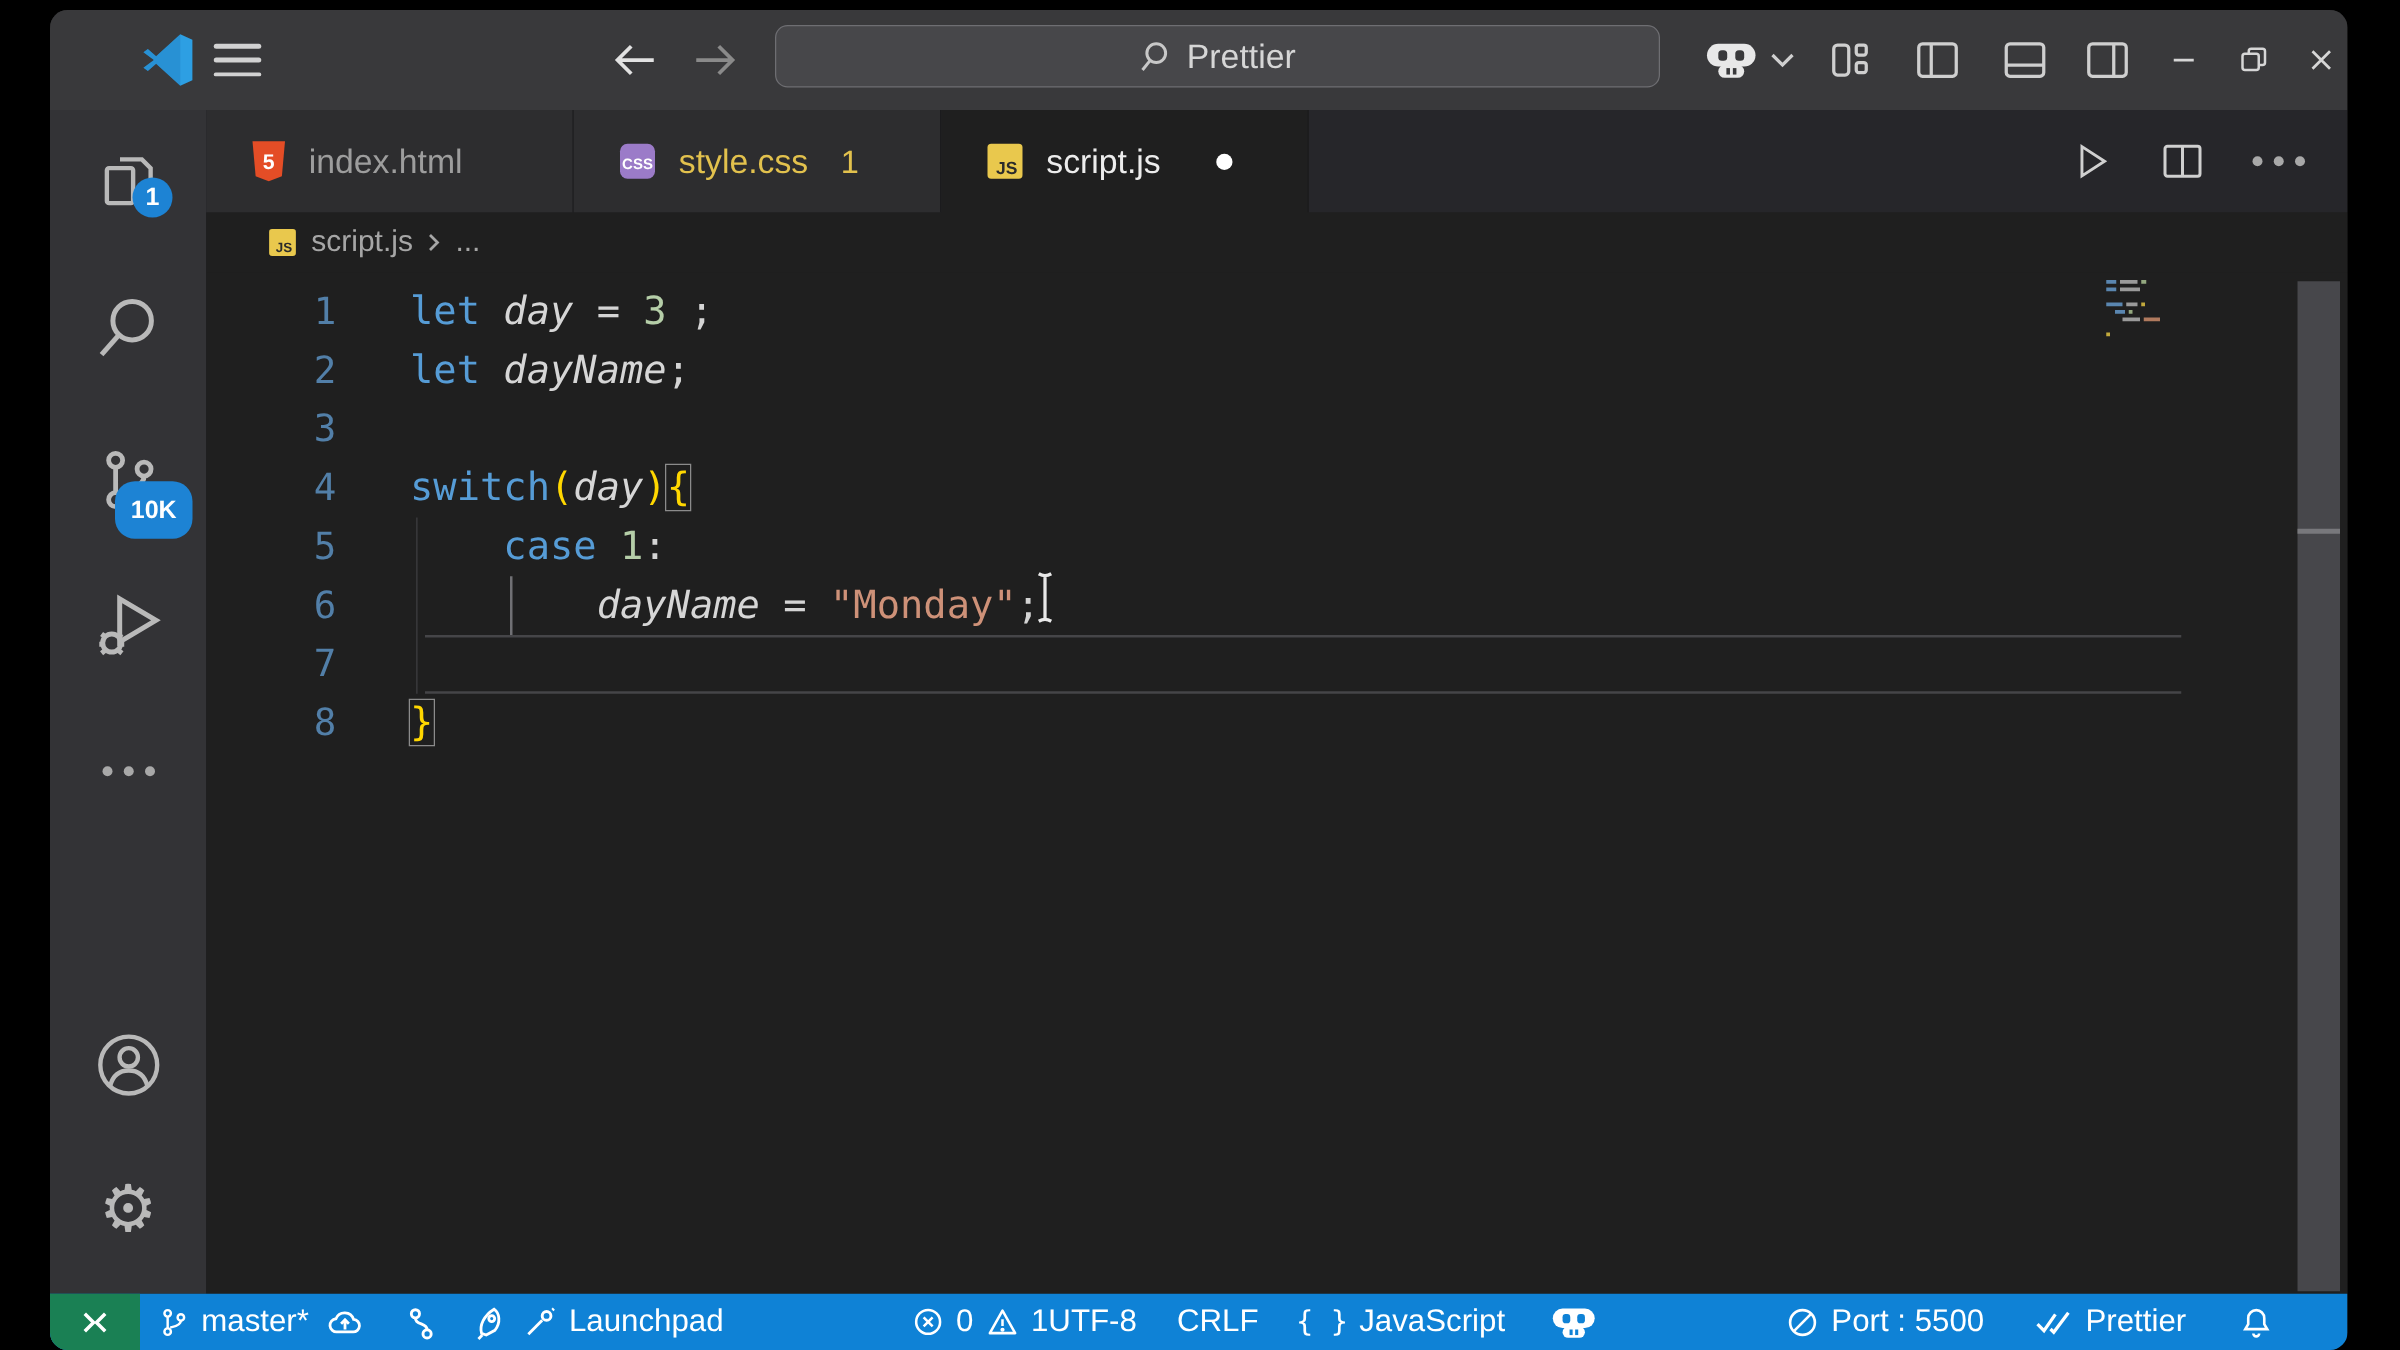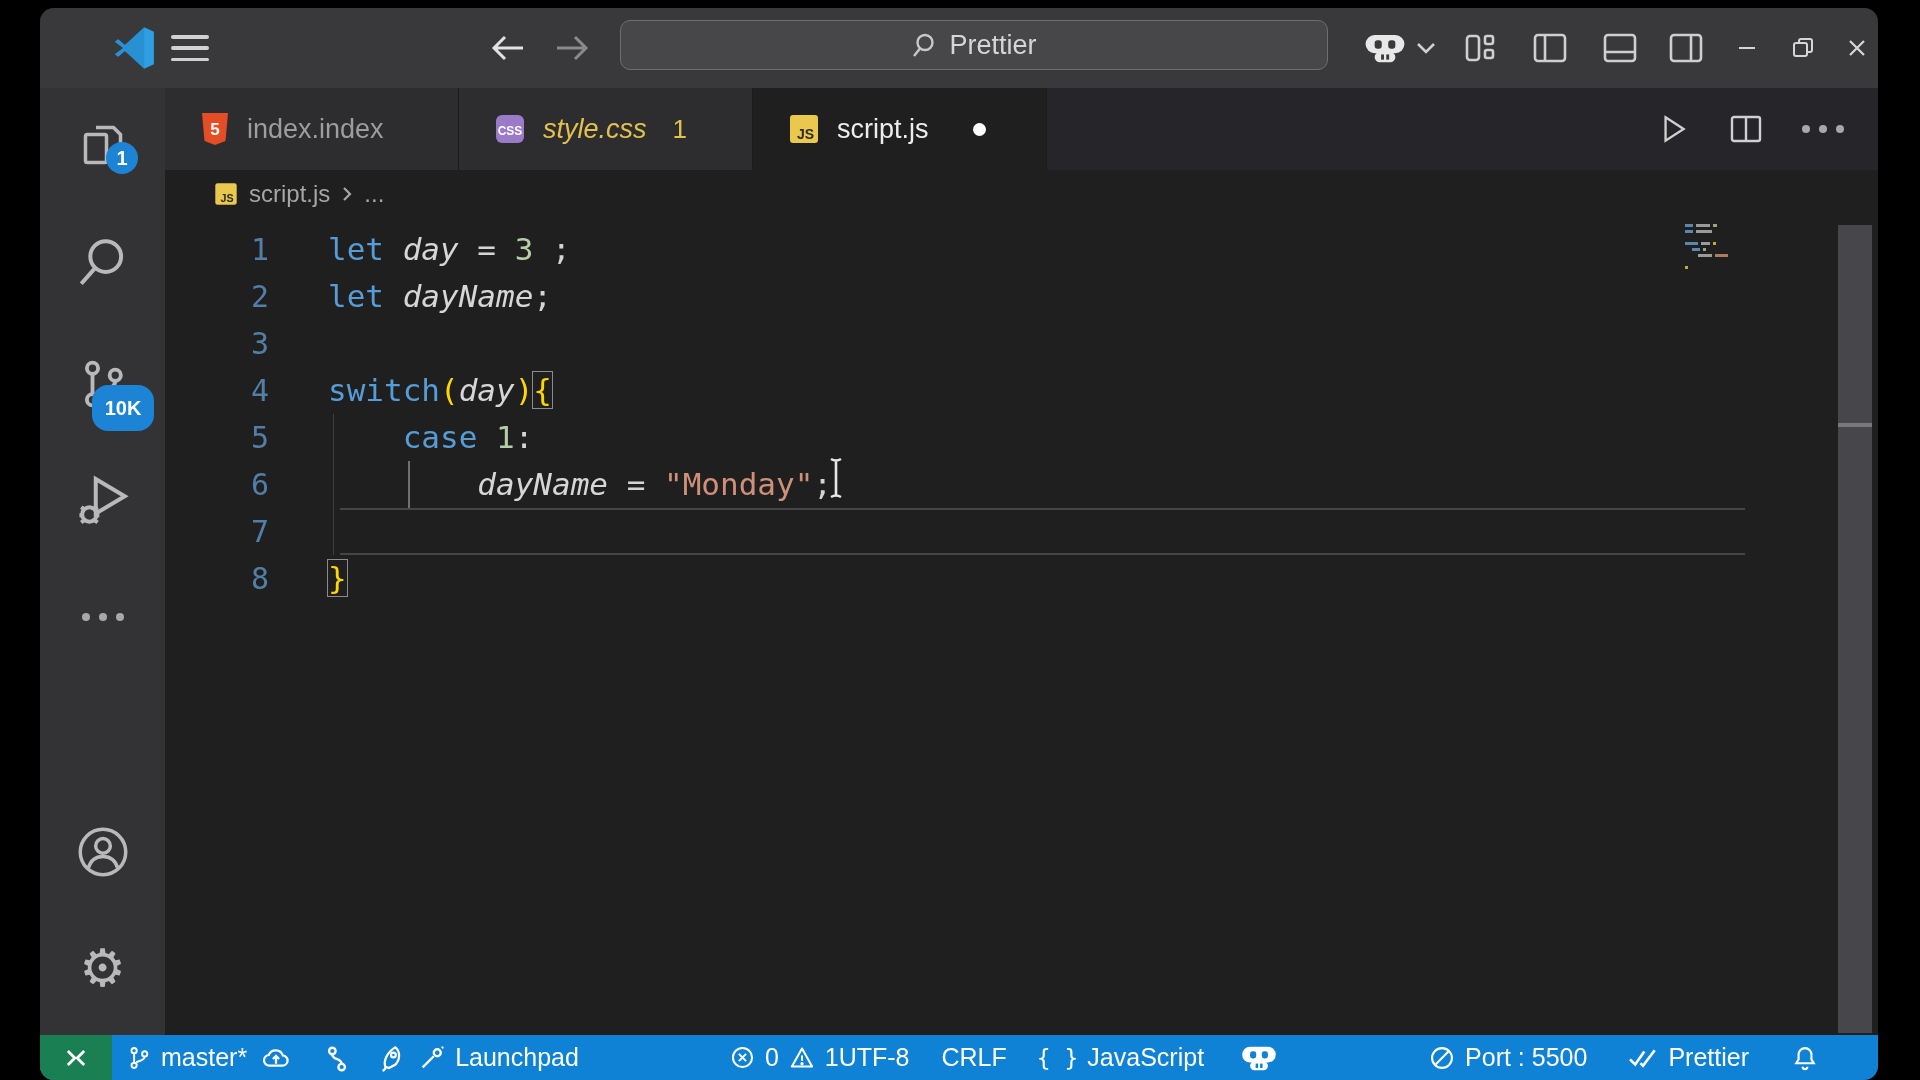--- a/index.html
+++ b/index.html
@@ -24,21 +24,21 @@
   .badge.tenk{width:62px;height:46px;font-size:20px;left:52px;top:44px;}
   .dots3{display:flex;gap:9px;}
   .dots3 i{width:8px;height:8px;border-radius:50%;background:#a8a8a8;}
   .gearglyph{font-size:52px;color:#b9b9b9;line-height:1;}
   
   .tabbar{position:absolute;left:125px;top:80px;right:0;height:82px;background:var(--tabbarBg);display:flex;}
   .tab{width:294px;height:82px;background:var(--tabInactiveBg);border-right:1px solid #1b1b1d;
     display:flex;align-items:center;gap:16px;padding-left:34px;box-sizing:border-box;
     color:var(--tabInactiveFg);font-size:27px;cursor:pointer;}
   .tab.active{background:var(--editorBg);color:#ececec;}
-  .tab .yellow{color:var(--warnYellow);font-style:italic;}
+  .tab .yellow{color:var(--warnYellow);}
   .mod-dot{width:13px;height:13px;border-radius:50%;background:#fff;margin-left:28px;}
   .tab-badge{color:var(--warnYellow);font-size:26px;margin-left:10px;}
   .editor-actions{position:absolute;right:34px;top:80px;height:82px;display:flex;align-items:center;gap:38px;color:#d0d0d0;}
   
   .breadcrumb{position:absolute;left:125px;top:162px;right:0;height:48px;background:var(--editorBg);
     display:flex;align-items:center;gap:10px;padding-left:48px;color:#a6a6a6;font-size:24px;}
   
   .editor{position:absolute;left:125px;top:210px;right:0;bottom:45px;background:var(--editorBg);
     font-family:"DejaVu Sans Mono", monospace;}
   .gutter{position:absolute;left:0;top:8px;width:104px;text-align:right;color:var(--lineNumber);
@@ -207,21 +207,21 @@
       <span class="gearglyph">⚙</span>
     </div>
   </div>
 
   <div class="tabbar">
     <div class="tab">
       <svg width="32" height="36" viewBox="0 0 32 36">
         <path fill="#e44d26" d="M3 2 H29 L26.5 30 L16 34 L5.5 30 Z"></path>
         <text x="16" y="24" font-size="17" fill="#fff" text-anchor="middle" font-family="Liberation Sans, sans-serif" font-weight="bold">5</text>
         </svg>
-      <span>index.index</span>
+      <span>index.html</span>
     </div>
     <div class="tab">
       <svg width="34" height="34" viewBox="0 0 34 34">
         <rect x="3" y="3" width="28" height="28" rx="6" fill="#9b7bc8"></rect>
         <text x="17" y="23" font-size="12" fill="#fff" text-anchor="middle" font-family="Liberation Sans, sans-serif" font-weight="bold">CSS</text>
         </svg>
       <span class="yellow">style.css</span>
       <span class="tab-badge">1</span>
     </div>
     <div class="tab active">

